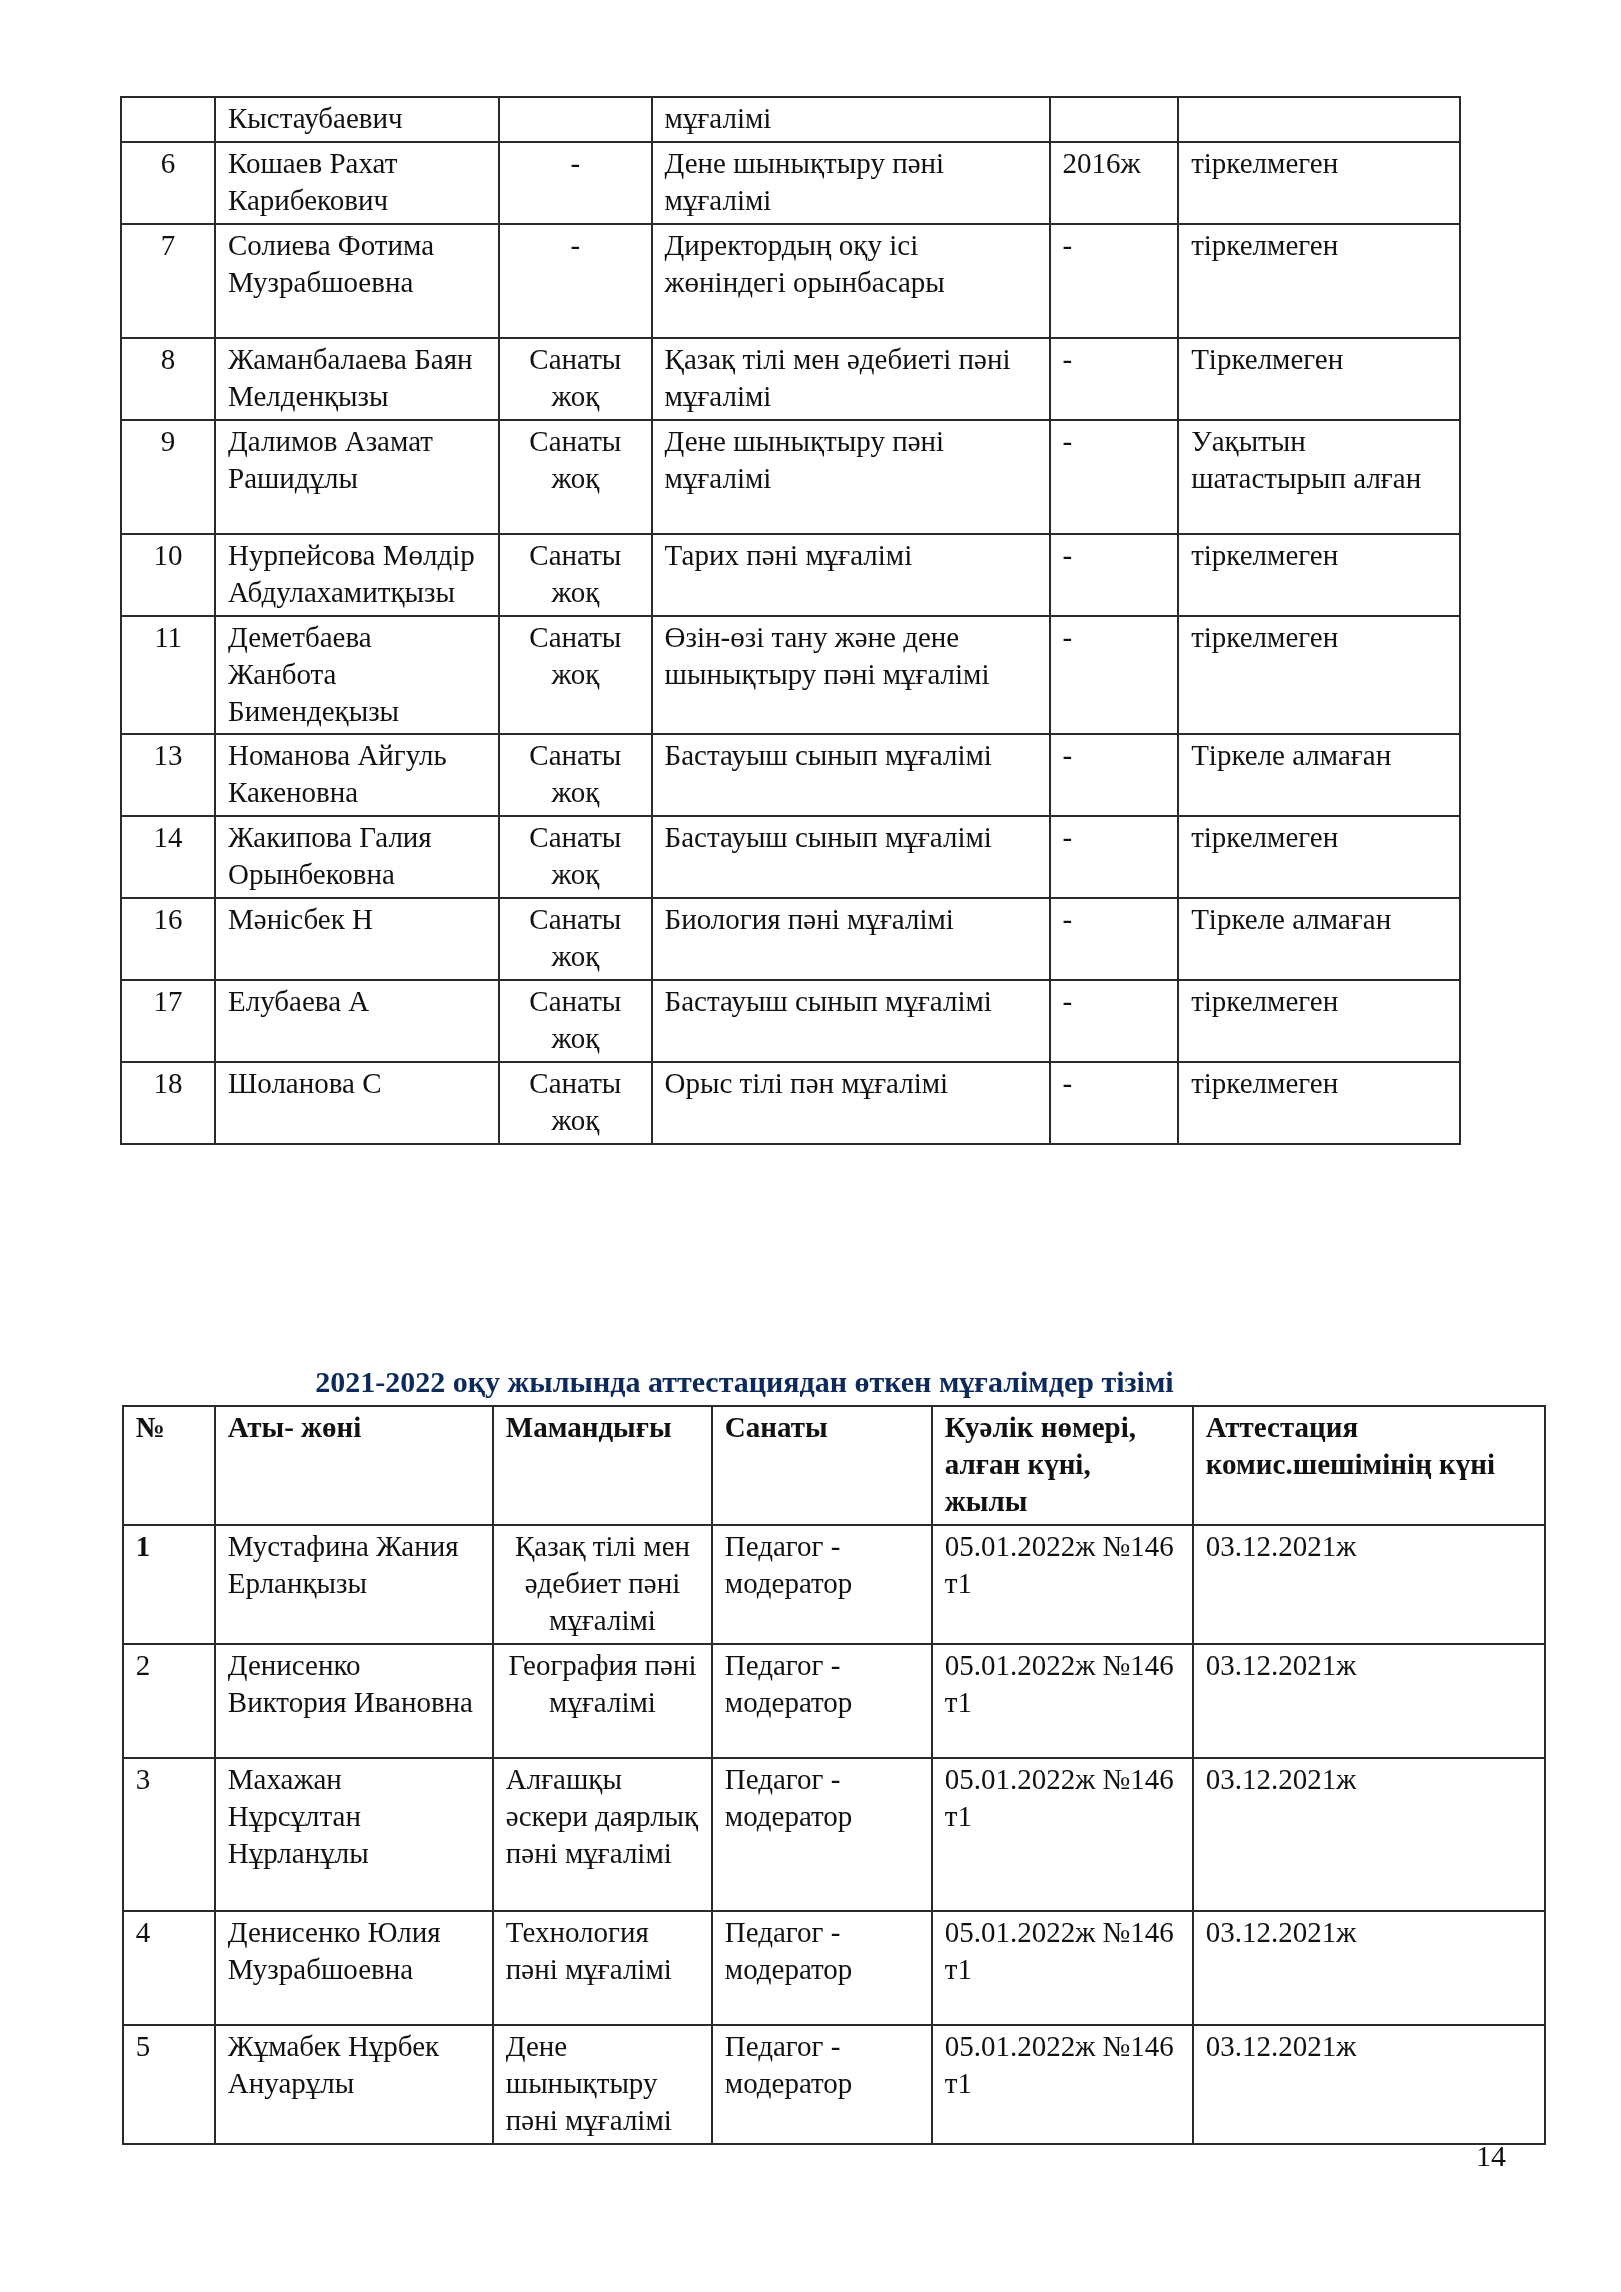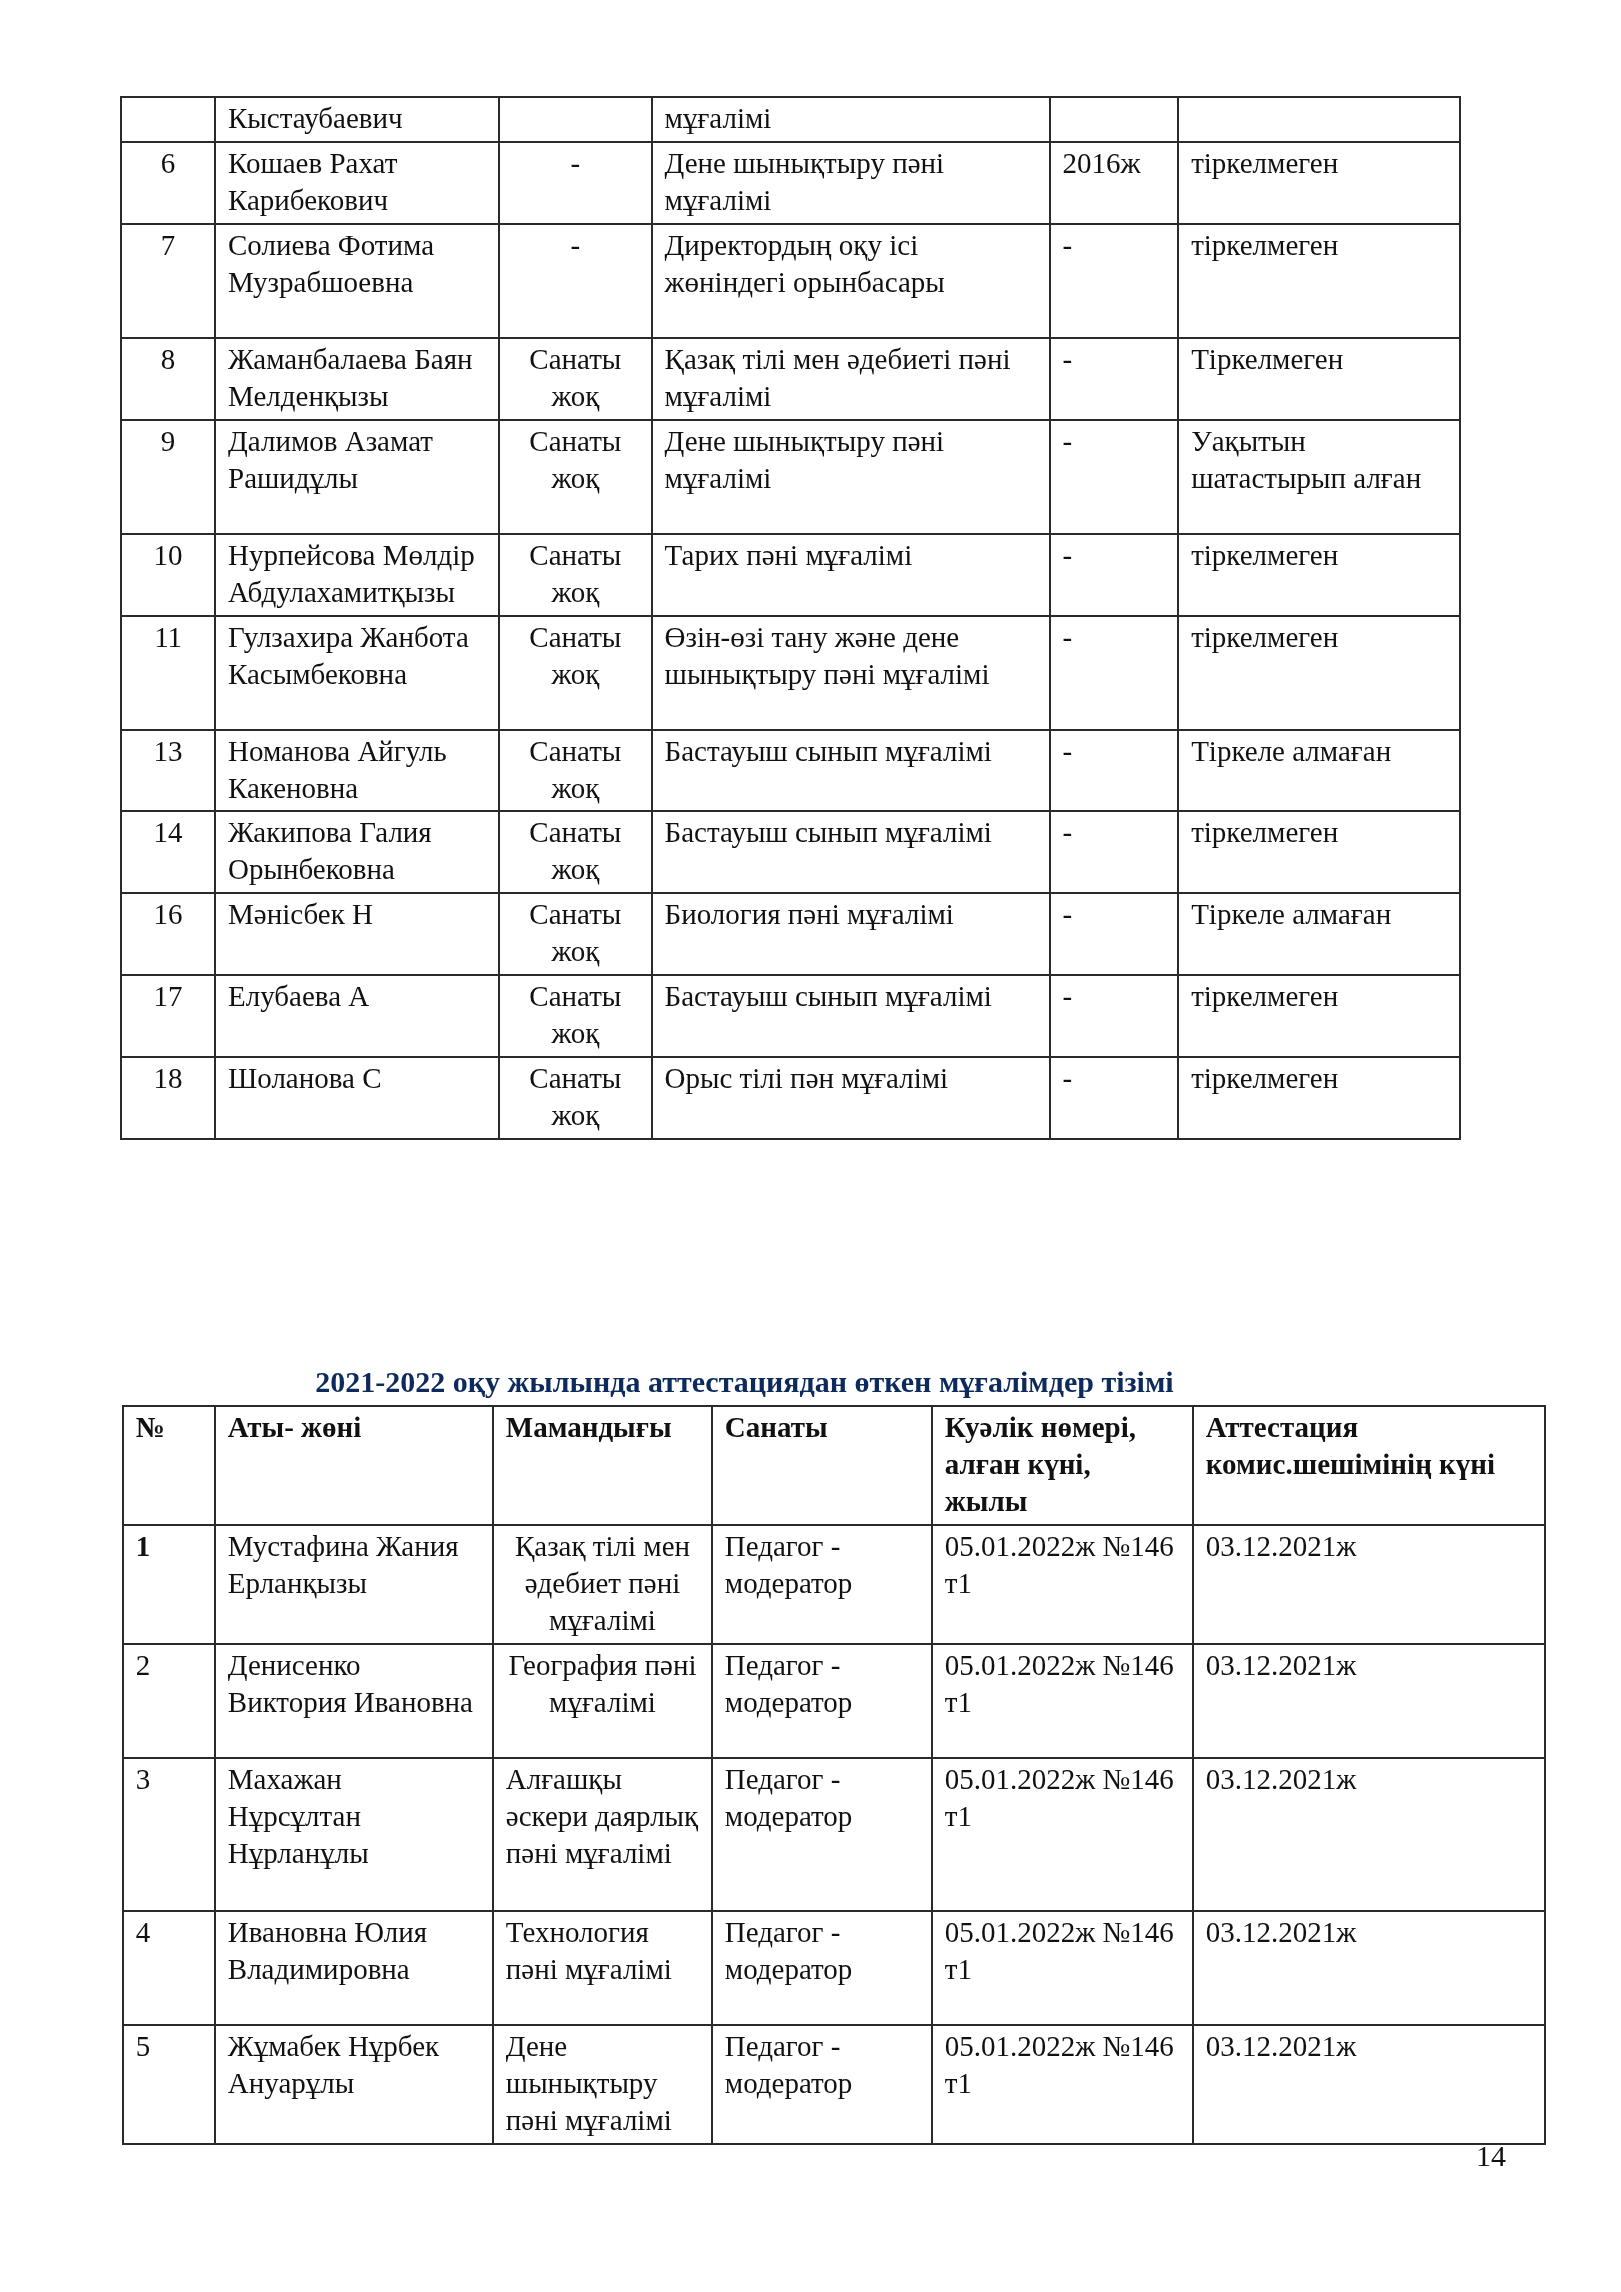--- a/index.html
+++ b/index.html
@@ -75,21 +75,21 @@
     <tr style="height:76px">
       <td class="num">10</td>
       <td>Нурпейсова Мөлдір Абдулахамитқызы</td>
       <td class="cat">Санаты жоқ</td>
       <td>Тарих пәні мұғалімі</td>
       <td>-</td>
       <td>тіркелмеген</td>
     </tr>
     <tr style="height:114px">
       <td class="num">11</td>
-      <td>Гулзахира Жанбота Касымбековна</td>
+      <td>Деметбаева Жанбота Бимендеқызы</td>
       <td class="cat">Санаты жоқ</td>
       <td>Өзін-өзі тану және дене шынықтыру пәні мұғалімі</td>
       <td>-</td>
       <td>тіркелмеген</td>
     </tr>
     <tr style="height:76px">
       <td class="num">13</td>
       <td>Номанова Айгуль Какеновна</td>
       <td class="cat">Санаты жоқ</td>
       <td>Бастауыш сынып мұғалімі</td>
@@ -172,21 +172,21 @@
     <tr style="height:153px">
       <td>3</td>
       <td>Махажан Нұрсұлтан Нұрланұлы</td>
       <td>Алғашқы әскери даярлық пәні мұғалімі</td>
       <td>Педагог - модератор</td>
       <td>05.01.2022ж №146 т1</td>
       <td>03.12.2021ж</td>
     </tr>
     <tr style="height:114px">
       <td>4</td>
-      <td>Ивановна Юлия Владимировна</td>
+      <td>Денисенко Юлия Музрабшоевна</td>
       <td>Технология пәні мұғалімі</td>
       <td>Педагог - модератор</td>
       <td>05.01.2022ж №146 т1</td>
       <td>03.12.2021ж</td>
     </tr>
     <tr style="height:116px">
       <td>5</td>
       <td>Жұмабек Нұрбек Ануарұлы</td>
       <td>Дене шынықтыру пәні мұғалімі</td>
       <td>Педагог - модератор</td>

